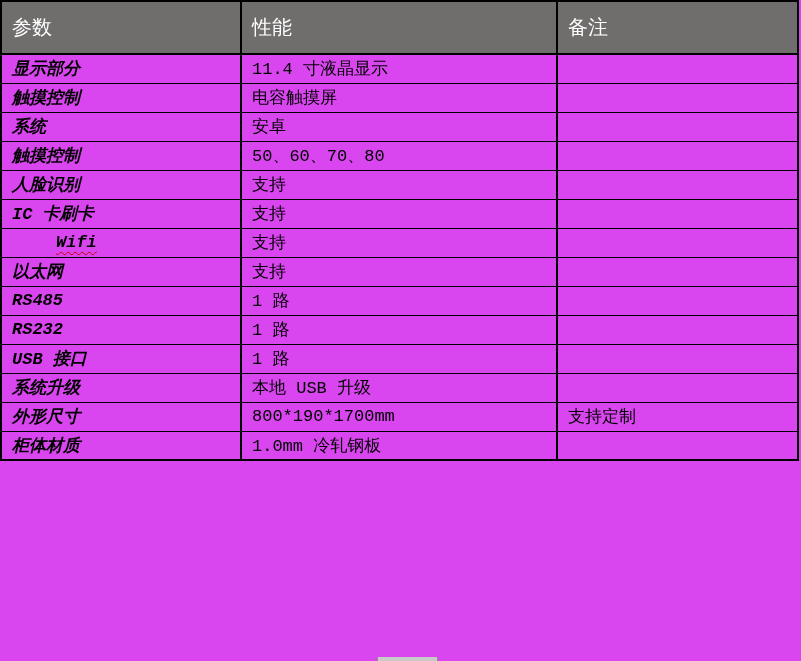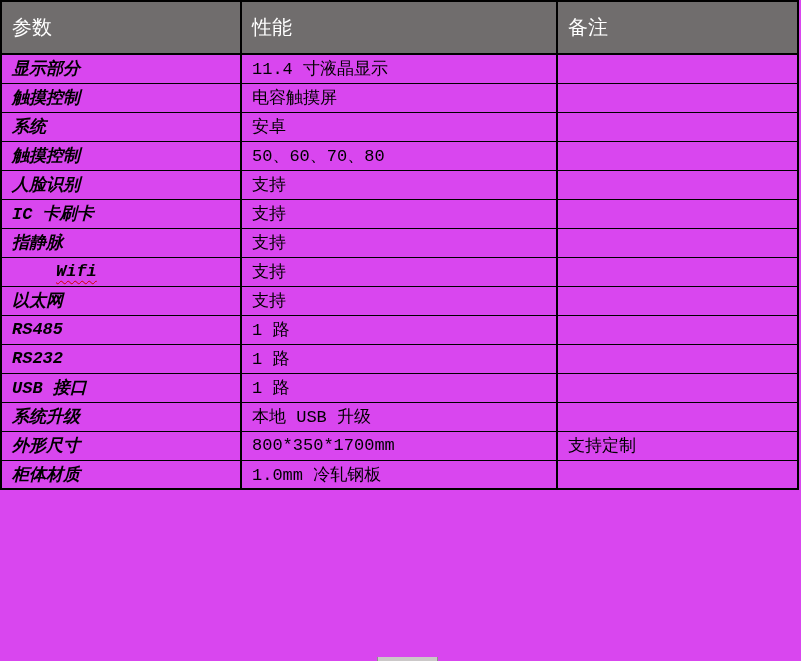--- a/index.html
+++ b/index.html
@@ -122,25 +122,20 @@
       <td class="c-value">支持</td>
       <td class="c-note"></td>
     </tr>
 
     <tr>
       <td class="c-param"><span class="param-text">IC 卡刷卡</span></td>
       <td class="c-value">支持</td>
       <td class="c-note"></td>
     </tr>
 
-    <tr>
-      <td class="c-param"><span class="param-text">指静脉</span></td>
-      <td class="c-value">支持</td>
-      <td class="c-note"></td>
-    </tr>
 
 
     <tr>
       <td class="c-param"><span class="param-text wavy">Wifi</span></td>
       <td class="c-value">支持</td>
       <td class="c-note"></td>
     </tr>
 
     <tr>
       <td class="c-param"><span class="param-text">以太网</span></td>
@@ -168,21 +163,21 @@
     </tr>
 
     <tr>
       <td class="c-param"><span class="param-text">系统升级</span></td>
       <td class="c-value">本地 USB 升级</td>
       <td class="c-note"></td>
     </tr>
 
     <tr>
       <td class="c-param"><span class="param-text">外形尺寸</span></td>
-      <td class="c-value">800*350*1700mm</td>
+      <td class="c-value">800*190*1700mm</td>
       <td class="c-note">支持定制</td>
     </tr>
 
 
     <tr>
       <td class="c-param"><span class="param-text">柜体材质</span></td>
       <td class="c-value">1.0mm 冷轧钢板</td>
       <td class="c-note"></td>
     </tr>
   </tbody>

